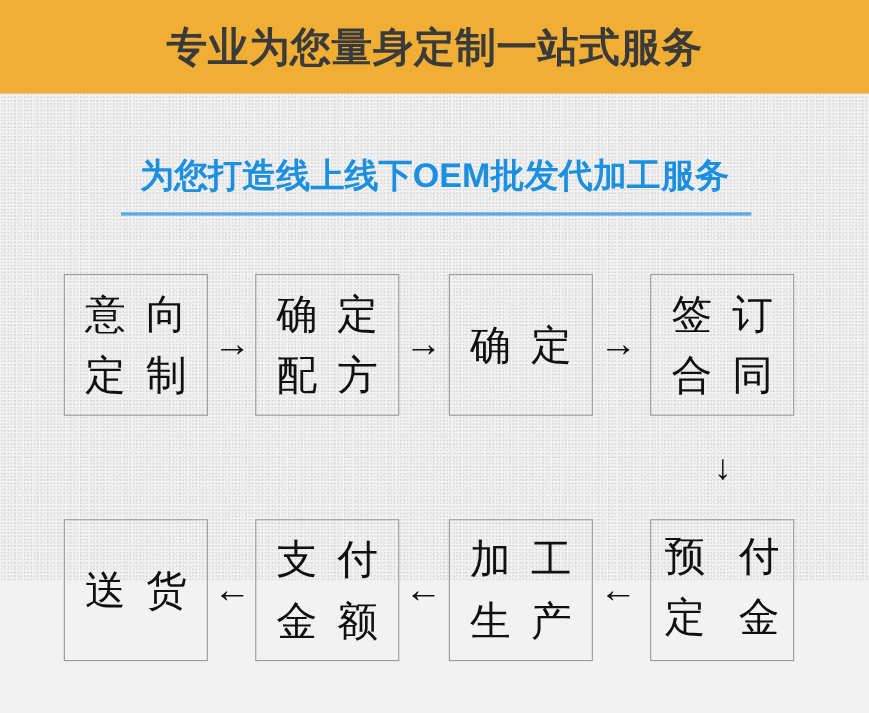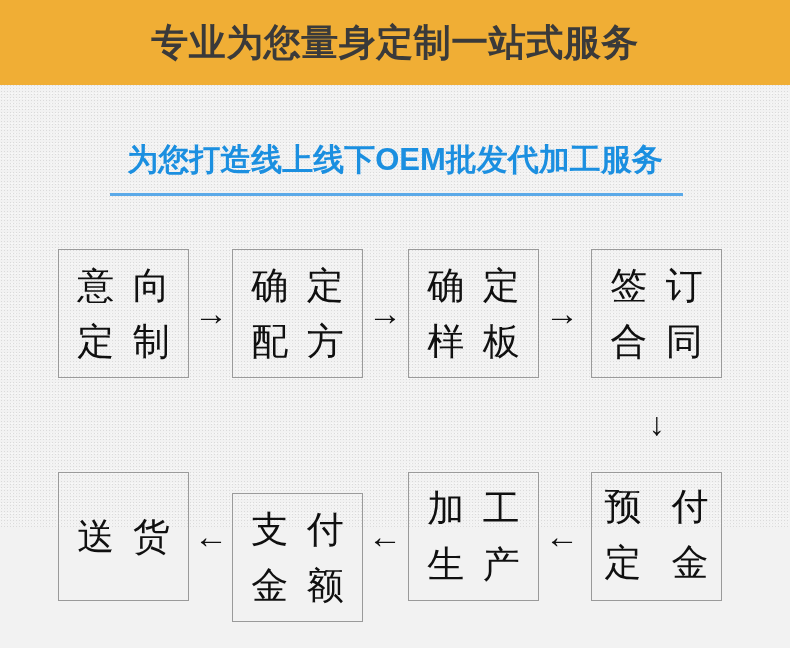--- a/index.html
+++ b/index.html
@@ -122,21 +122,21 @@
   .box-t4 { left: 591px; top: 249px; }
 
   .arr-t1 { left: 189px; top: 296px; }
   .arr-t2 { left: 363px; top: 296px; }
   .arr-t3 { left: 540px; top: 296px; }
 
   .arr-down { left: 640px; top: 408px; }
 
   
   .box-b1 { left: 58px;  top: 472px; }
-  .box-b2 { left: 232px; top: 472px; margin-top: 21px; }
+  .box-b2 { left: 232px; top: 472px; }
   .box-b3 { left: 408px; top: 472px; }
   .box-b4 { left: 591px; top: 472px; font-family: Liberation Mono, monospace; }
 
   .arr-b1 { left: 189px; top: 519px; }
   .arr-b2 { left: 363px; top: 519px; }
   .arr-b3 { left: 540px; top: 519px; }
 </style>
 </head>
 <body>
 
@@ -160,21 +160,20 @@
 
   <div class="flow-box box-t2">
     <div class="line">确 定</div>
     <div class="line">配 方</div>
   </div>
 
   <div class="arrow arrow-right arr-t2">→</div>
 
   <div class="flow-box box-t3">
     <div class="line">确 定</div>
-    <div class="line">样 板</div>
   </div>
 
   <div class="arrow arrow-right arr-t3">→</div>
 
   <div class="flow-box box-t4">
     <div class="line">签 订</div>
     <div class="line">合 同</div>
   </div>
 
   <div class="arrow arrow-down arr-down">↓</div>

